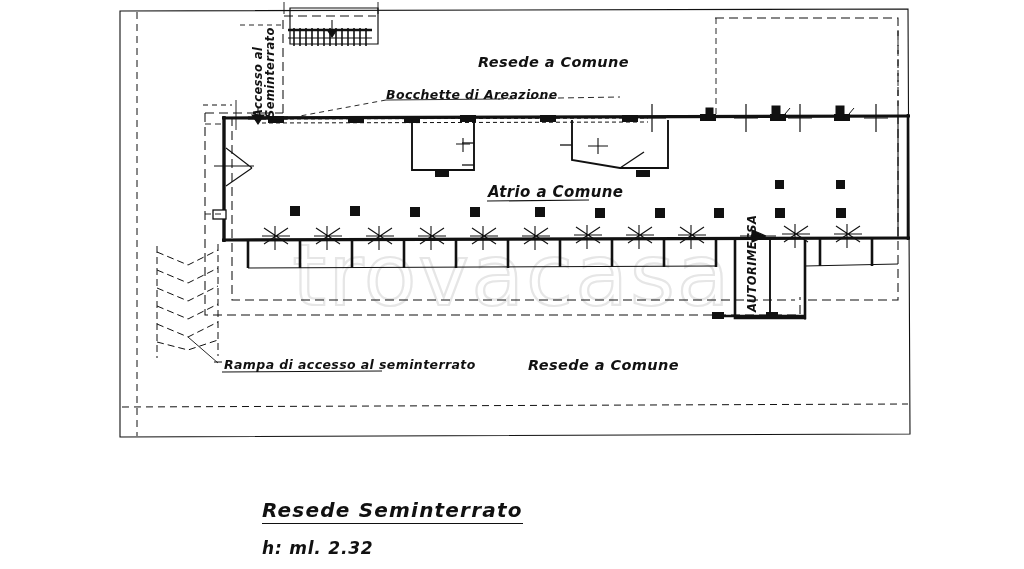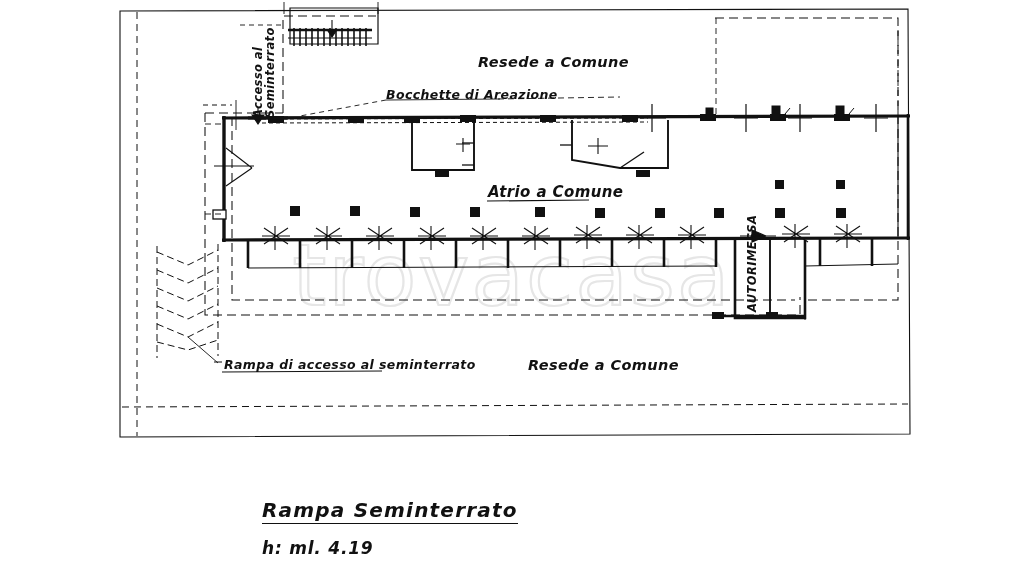--- a/index.html
+++ b/index.html
@@ -303,16 +303,16 @@
       <text class="hand" transform="translate(274,118) rotate(-90)" font-size="11.5">Seminterrato</text>
 
       <path d="M258 108 L258 122 M252 115 L258 124 L264 115 Z" stroke="#111111" stroke-width="1.1" fill="#111111"></path>
       <path d="M248 118 L288 118" stroke="#111111" stroke-width="3" fill="none"></path>
     </g>
 
     <text class="hand" transform="translate(756,312) rotate(-90)" font-size="11.5" letter-spacing="1.5">AUTORIMESSA</text>
 
   </svg>
 
-  <div class="caption" id="caption-title">Rampa Seminterrato</div>
-  <div class="caption" id="caption-height">h: ml. 4.19</div>
+  <div class="caption" id="caption-title">Resede Seminterrato</div>
+  <div class="caption" id="caption-height">h: ml. 2.32</div>
 
 </div>
 
 </body></html>

